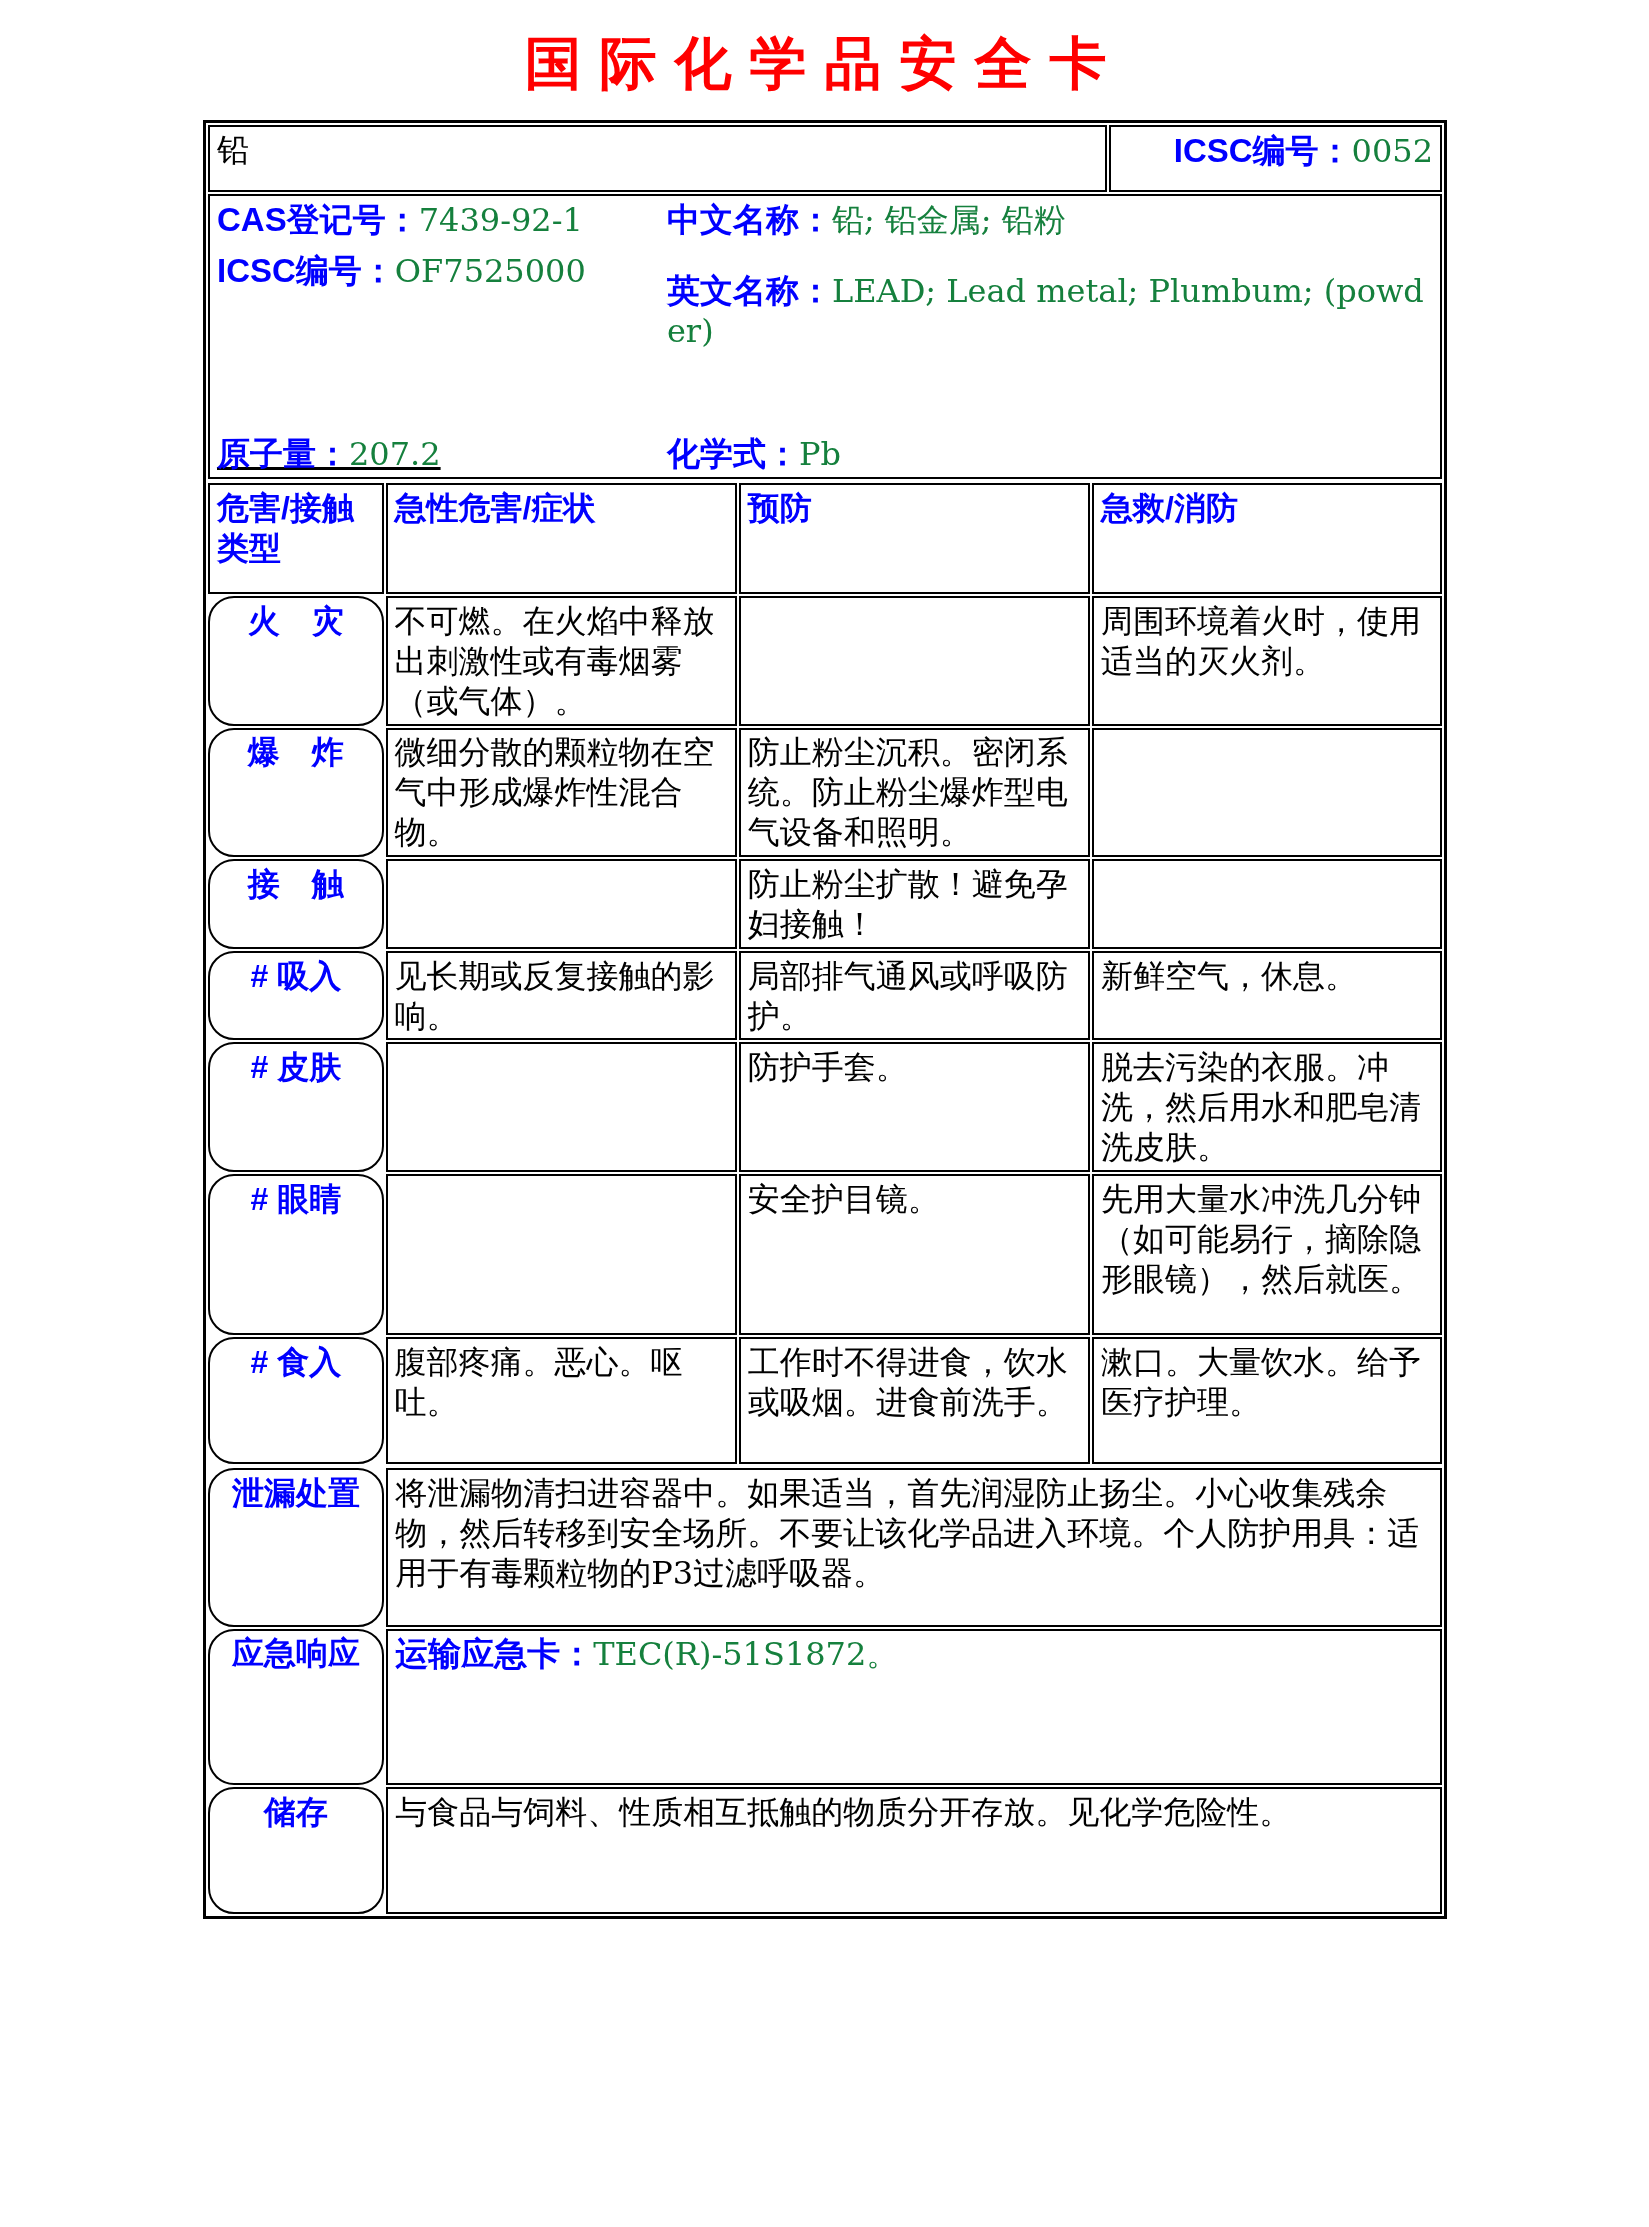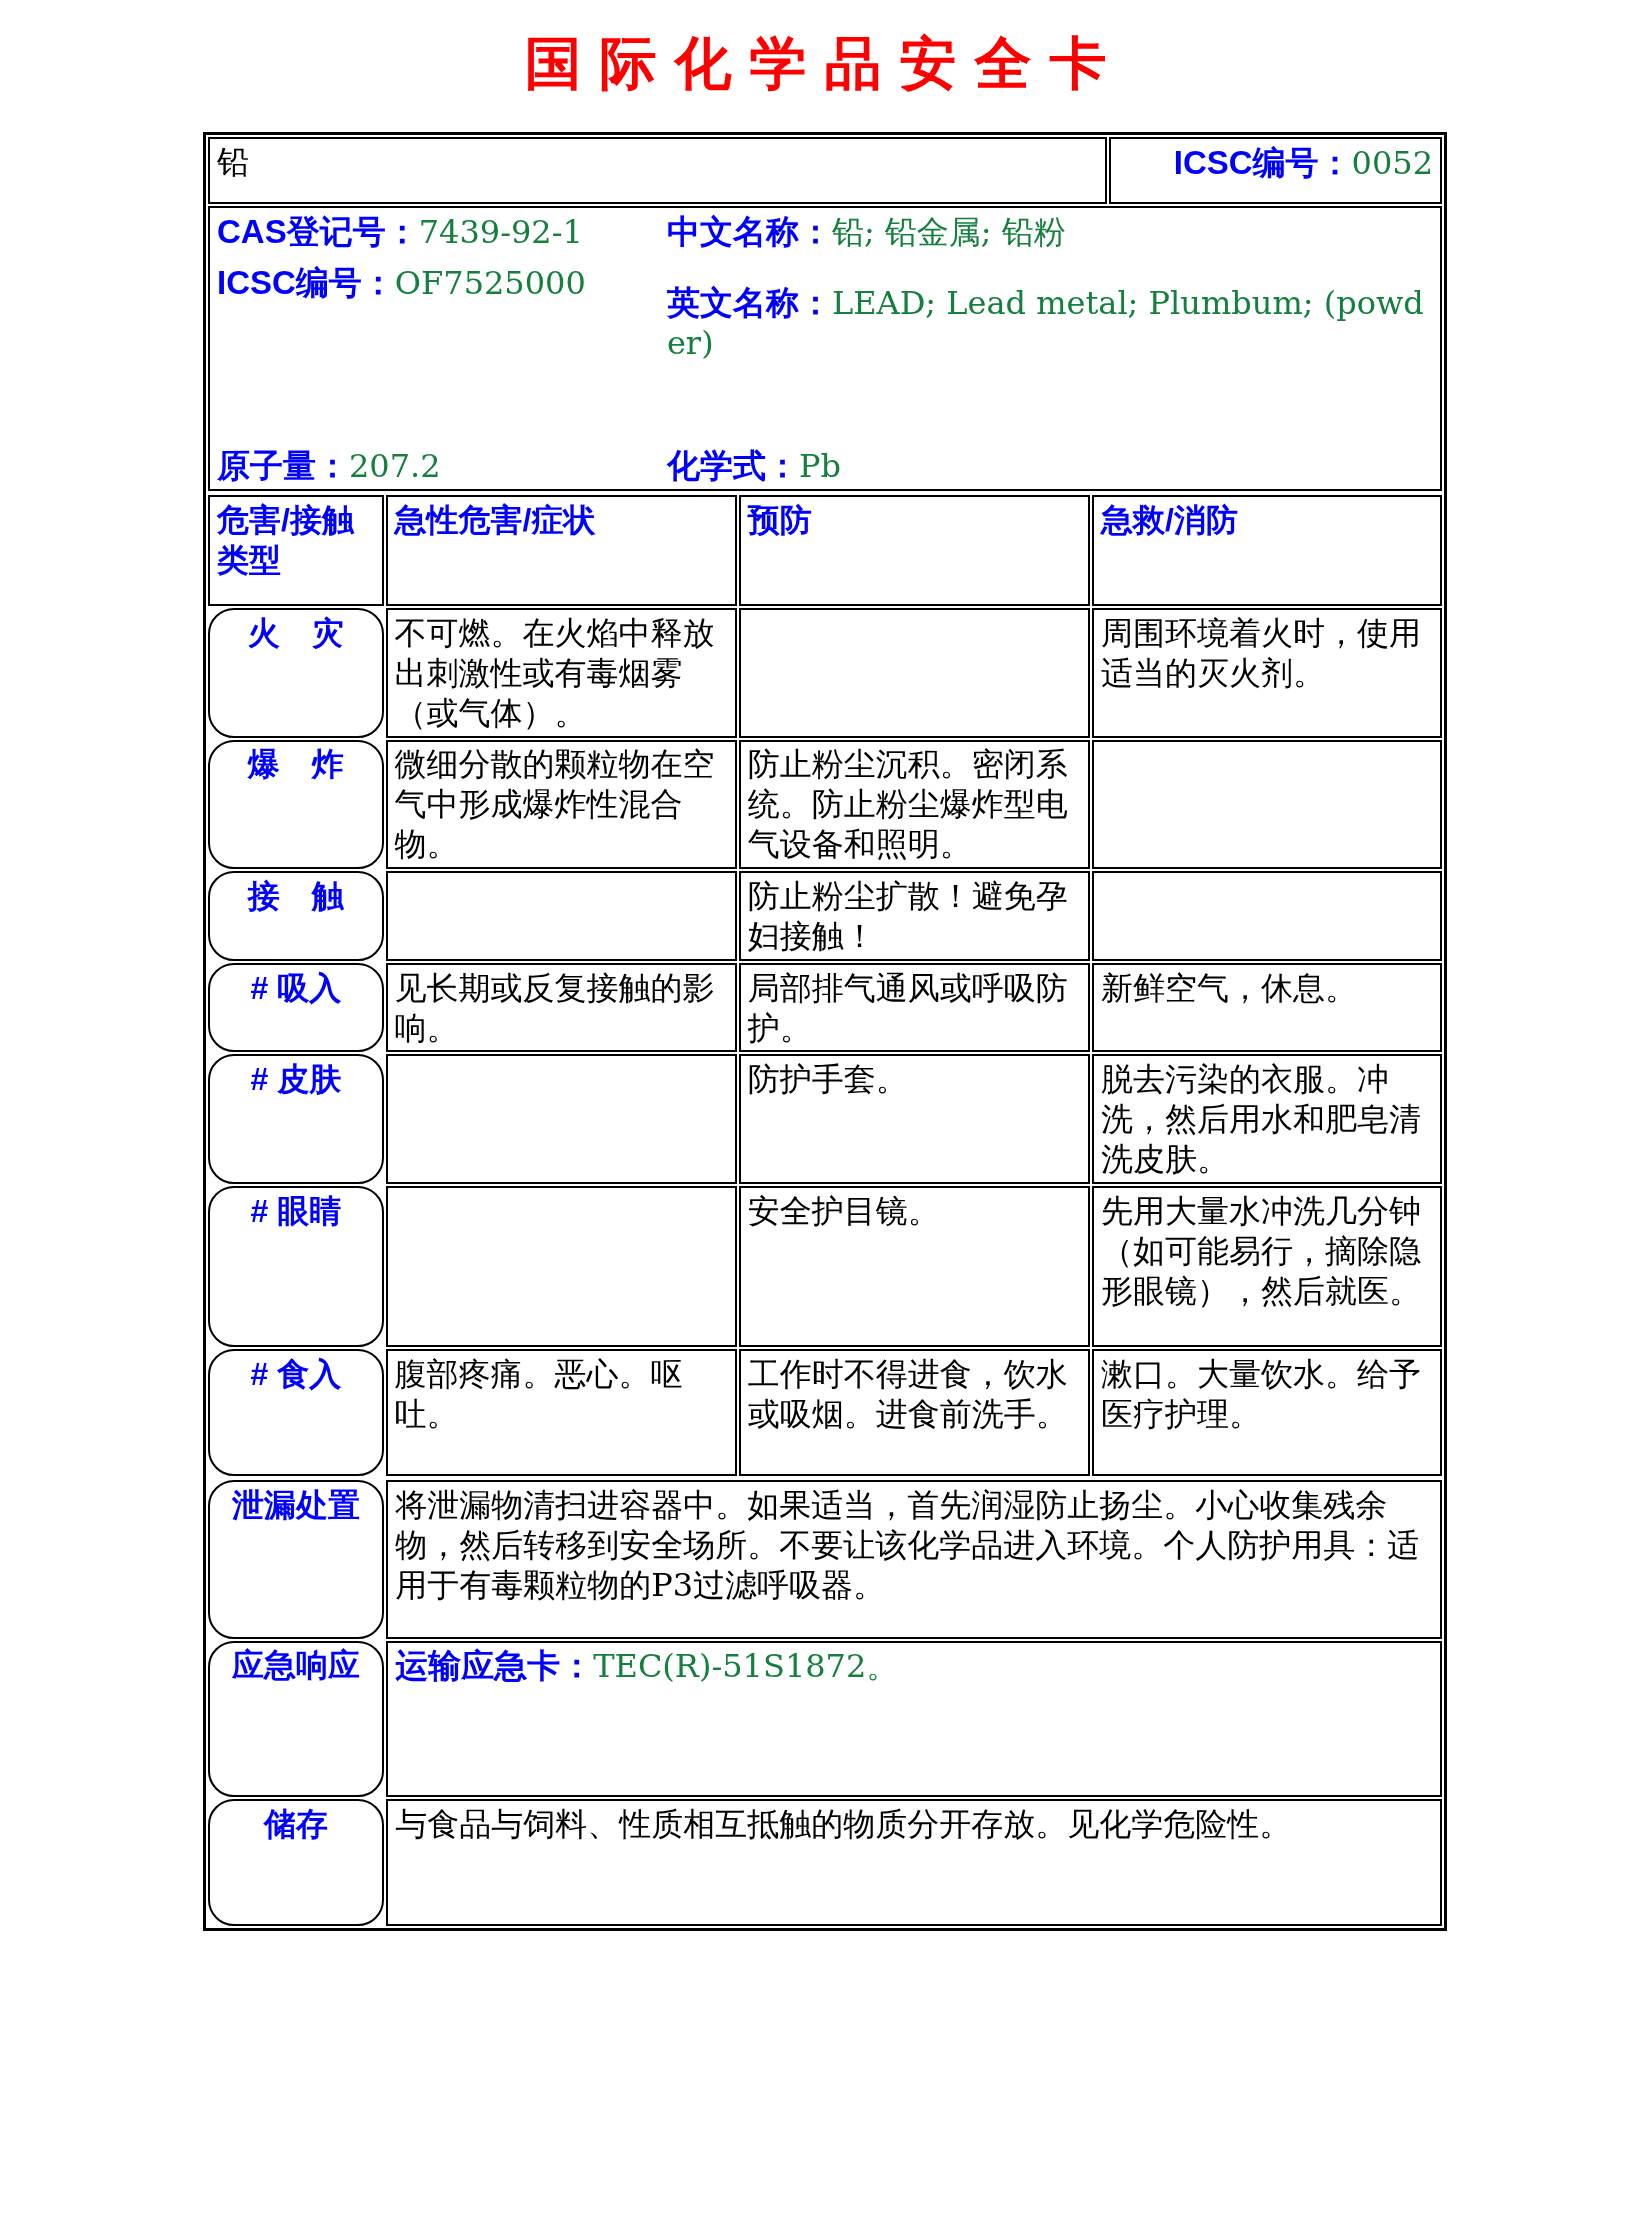--- a/index.html
+++ b/index.html
@@ -9,21 +9,21 @@
     width: 1649px;
     min-height: 2227px;
     font-family: "DejaVu Serif", "Liberation Serif", serif;
     color: #000000;
   }
   .page { width: 1649px; min-height: 2227px; position: relative; }
 
   .title {
     margin: 0;
     padding-top: 26.4px;
-    padding-bottom: 29px;
+    padding-bottom: 17px;
     text-align: center;
     font-size: 57px;
     font-weight: bold;
     letter-spacing: 18px;
     color: #ff0000;
     font-family: "DejaVu Serif", "Liberation Serif", serif;
   }
 
   .card {
     box-sizing: border-box;
@@ -57,21 +57,21 @@
   
   .substance-cell { vertical-align: middle; }
   .icsc-cell { vertical-align: middle; text-align: right; padding-right: 9.7px; }
   .names-cell { padding: 7px 8.3px; }
   .names-top { display: flex; }
   .names-left { width: 37%; flex: none; }
   .names-left .line { margin-bottom: 9.7px; }
   .names-right { flex: 1; }
   .cn-name-line { margin-bottom: 30px; }
   .names-bottom { display: flex; margin-top: 82px; }
-  .names-bottom .atomic { width: 37%; flex: none; }
+  .names-bottom .atomic { width: 37%; flex: none; text-decoration: underline; }
   .lbl { font-size: 33px; }
 
   
   .hdr-cell {
     text-align: left;
     vertical-align: middle;
     white-space: pre-line;
     font-size: 33px;
   }
   .label-cell {

